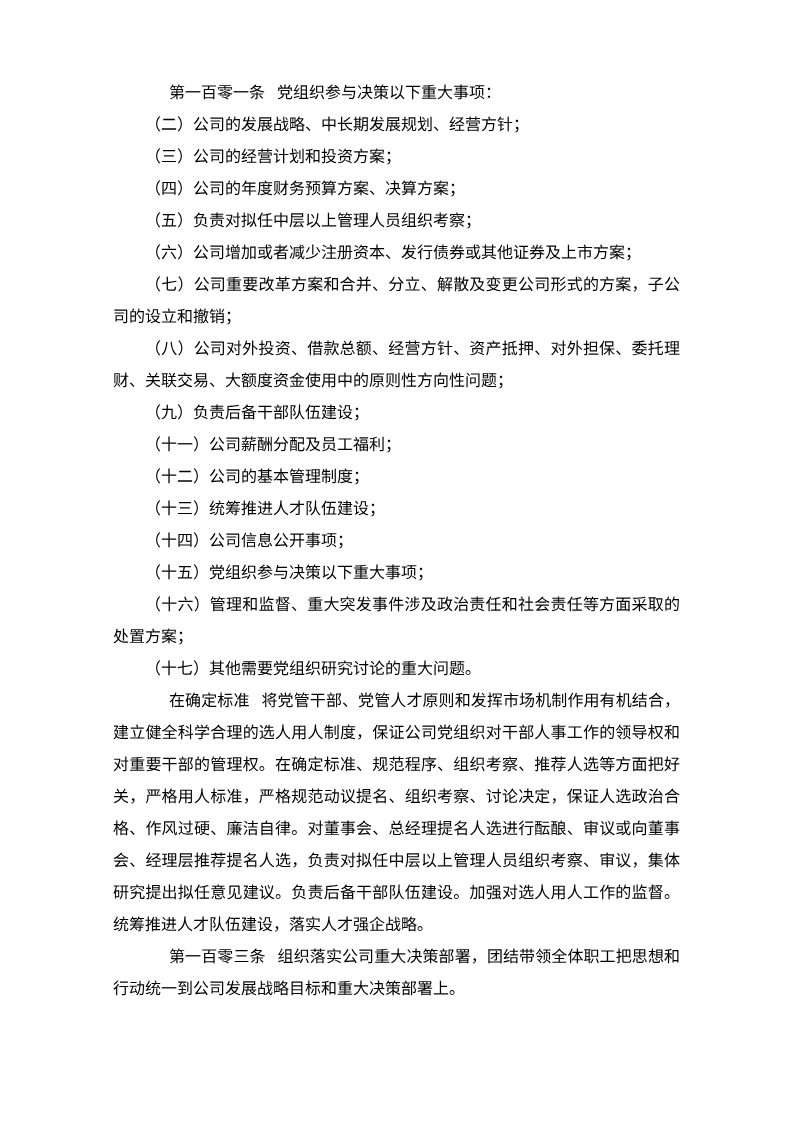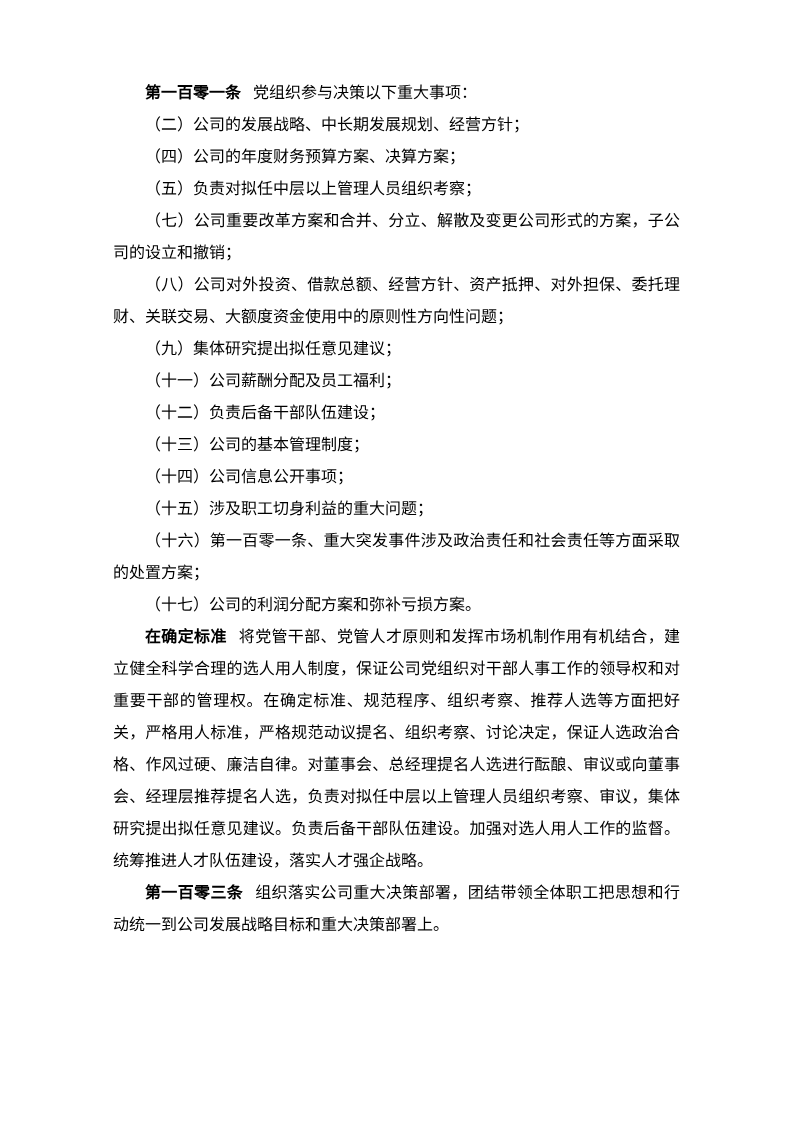--- a/index.html
+++ b/index.html
@@ -21,42 +21,45 @@
     line-height: 32px;
     text-align: justify;
     overflow: hidden;
   }
   .para {
     margin: 0;
     padding: 0;
     text-indent: 2em;
   }
   .article-number {
-    font-weight: bold;
+    font-weight: normal;
     margin-right: 0.75em;
+    margin-left: 24px;
   }
 </style>
 </head>
 <body>
 
 <div class="page">
 
   <p class="para"><span class="article-number">第一百零一条</span><span>党组织参与决策以下重大事项：</span></p>
 
   <p class="para">（二）公司的发展战略、中长期发展规划、经营方针；</p>
+  <p class="para">（三）公司的经营计划和投资方案；</p>
   <p class="para">（四）公司的年度财务预算方案、决算方案；</p>
   <p class="para">（五）负责对拟任中层以上管理人员组织考察；</p>
+  <p class="para">（六）公司增加或者减少注册资本、发行债券或其他证券及上市方案；</p>
   <p class="para">（七）公司重要改革方案和合并、分立、解散及变更公司形式的方案，子公司的设立和撤销；</p>
   <p class="para">（八）公司对外投资、借款总额、经营方针、资产抵押、对外担保、委托理财、关联交易、大额度资金使用中的原则性方向性问题；</p>
-  <p class="para">（九）集体研究提出拟任意见建议；</p>
+  <p class="para">（九）负责后备干部队伍建设；</p>
   <p class="para">（十一）公司薪酬分配及员工福利；</p>
-  <p class="para">（十二）负责后备干部队伍建设；</p>
-  <p class="para">（十三）公司的基本管理制度；</p>
+  <p class="para">（十二）公司的基本管理制度；</p>
+  <p class="para">（十三）统筹推进人才队伍建设；</p>
   <p class="para">（十四）公司信息公开事项；</p>
-  <p class="para">（十五）涉及职工切身利益的重大问题；</p>
-  <p class="para">（十六）第一百零一条、重大突发事件涉及政治责任和社会责任等方面采取的处置方案；</p>
-  <p class="para">（十七）公司的利润分配方案和弥补亏损方案。</p>
+  <p class="para">（十五）党组织参与决策以下重大事项；</p>
+  <p class="para">（十六）管理和监督、重大突发事件涉及政治责任和社会责任等方面采取的处置方案；</p>
+  <p class="para">（十七）其他需要党组织研究讨论的重大问题。</p>
 
   <p class="para"><span class="article-number">在确定标准</span><span>将党管干部、党管人才原则和发挥市场机制作用有机结合，建立健全科学合理的选人用人制度，保证公司党组织对干部人事工作的领导权和对重要干部的管理权。在确定标准、规范程序、组织考察、推荐人选等方面把好关，严格用人标准，严格规范动议提名、组织考察、讨论决定，保证人选政治合格、作风过硬、廉洁自律。对董事会、总经理提名人选进行酝酿、审议或向董事会、经理层推荐提名人选，负责对拟任中层以上管理人员组织考察、审议，集体研究提出拟任意见建议。负责后备干部队伍建设。加强对选人用人工作的监督。统筹推进人才队伍建设，落实人才强企战略。</span></p>
 
   <p class="para"><span class="article-number">第一百零三条</span><span>组织落实公司重大决策部署，团结带领全体职工把思想和行动统一到公司发展战略目标和重大决策部署上。</span></p>
 
 </div>
 
 </body></html>

